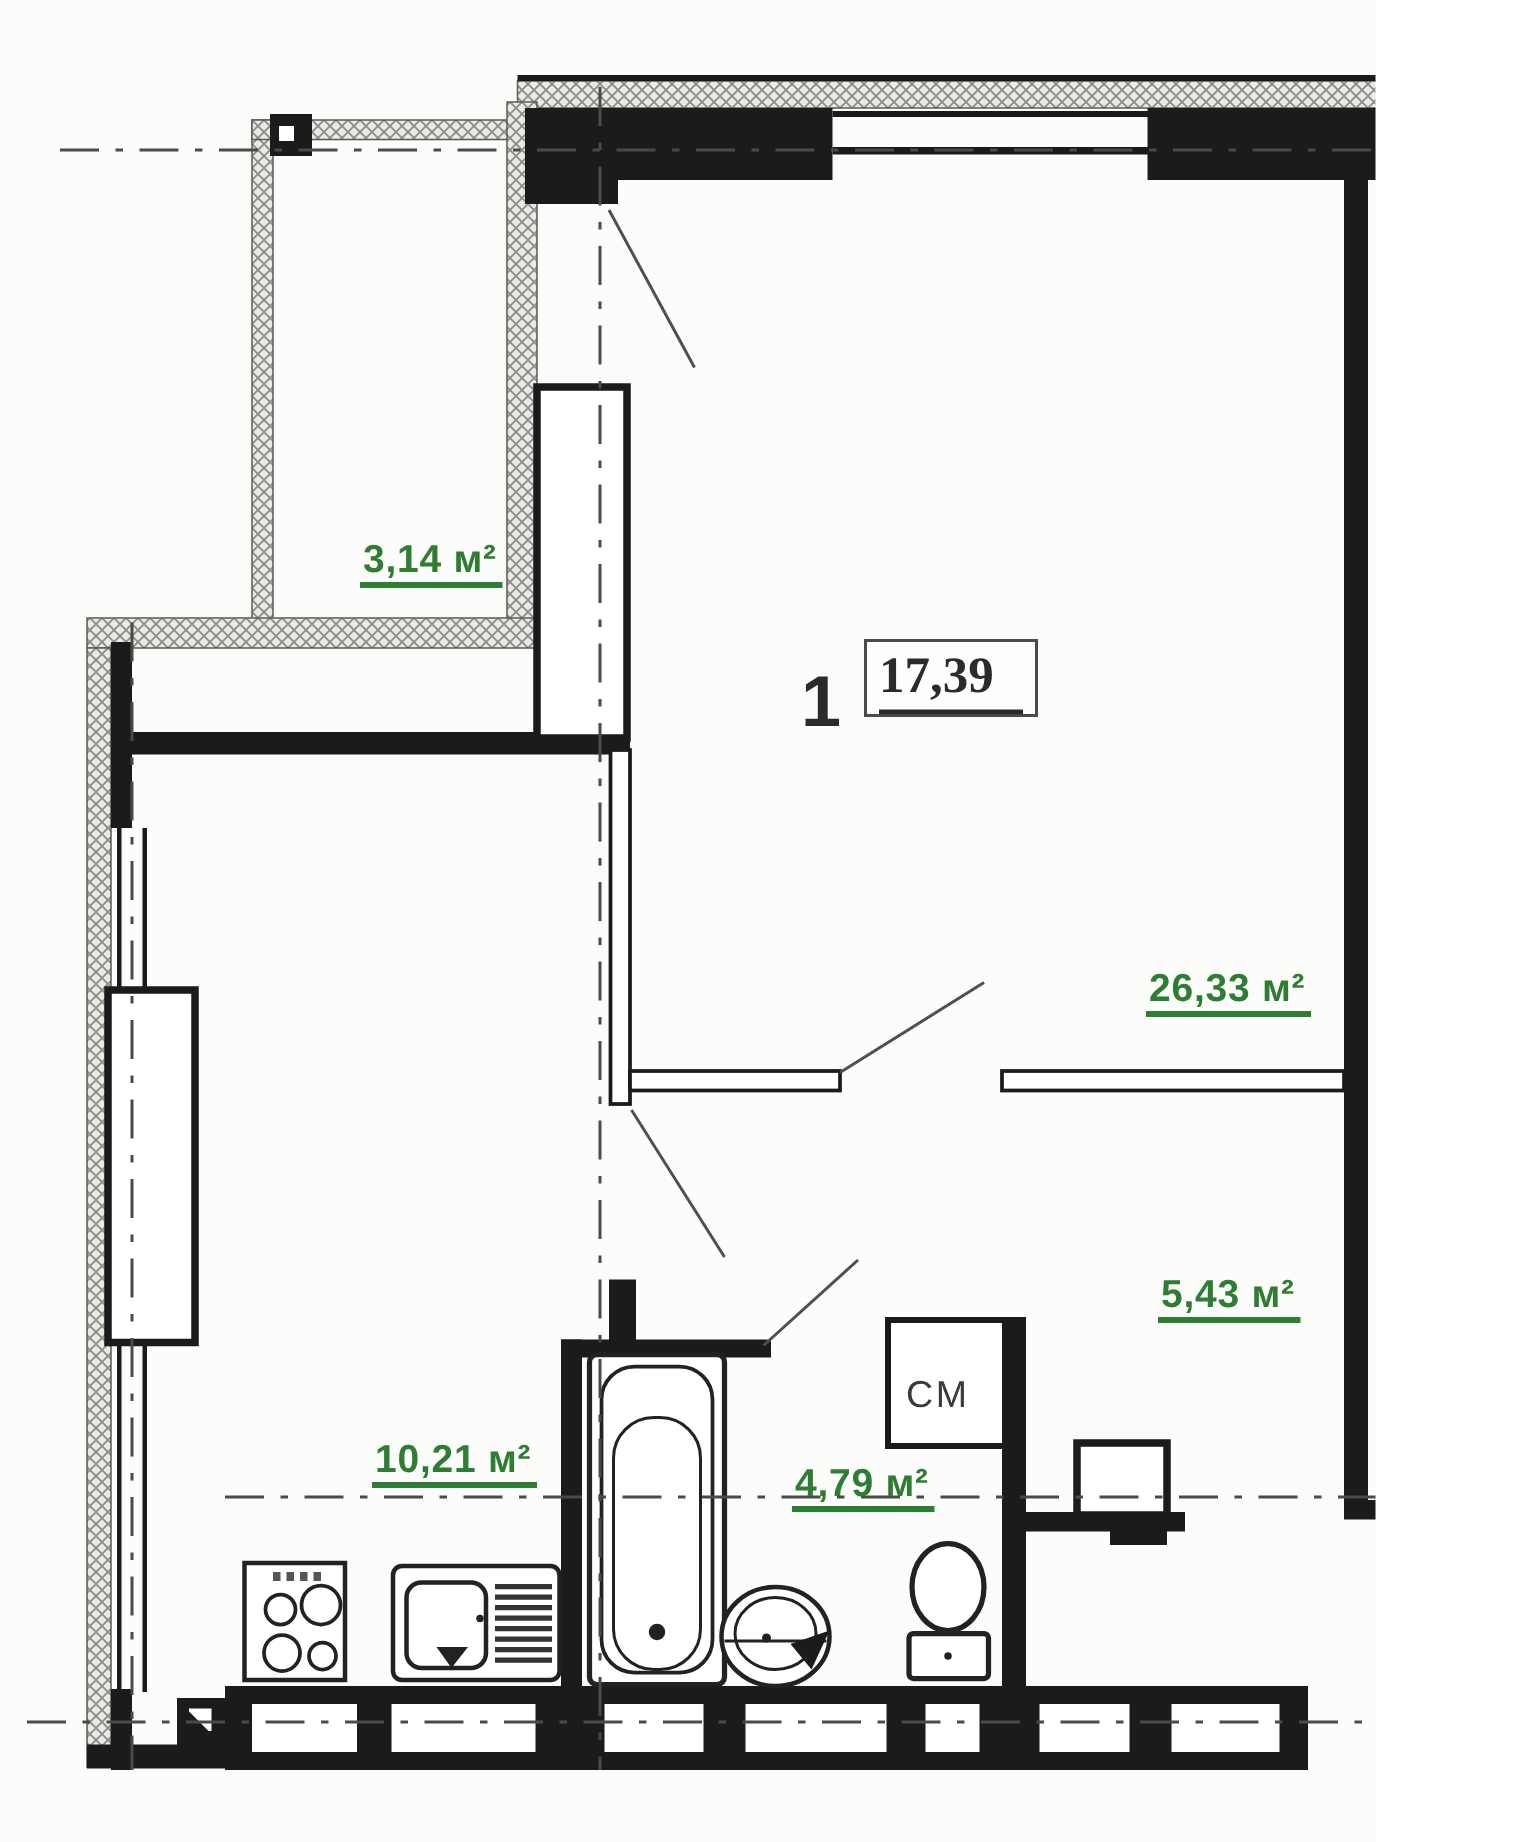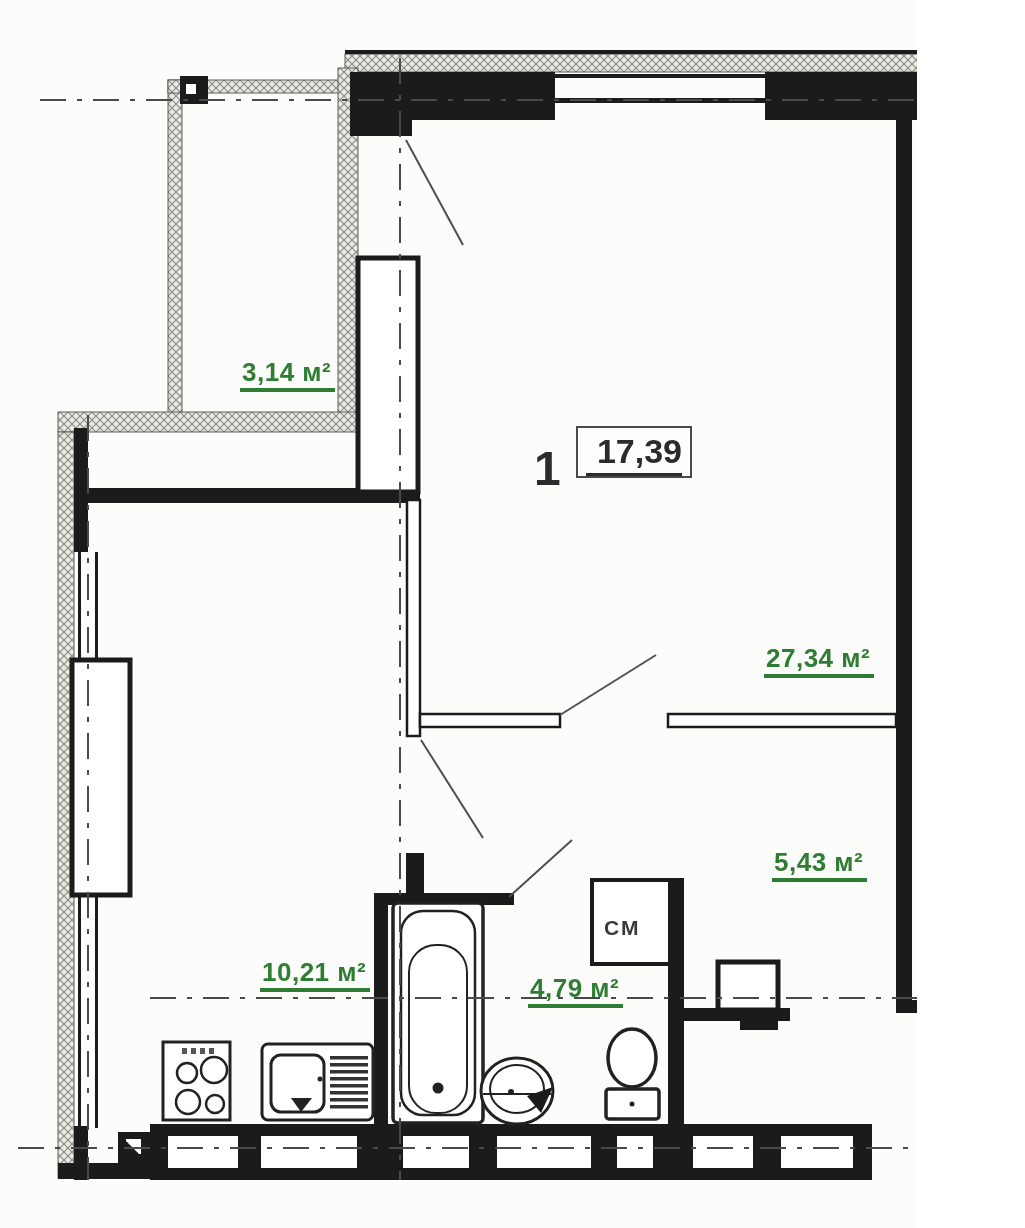--- a/index.html
+++ b/index.html
@@ -17,44 +17,44 @@
     letter-spacing:.5px;
     white-space:nowrap;
     line-height:1.1;
   }
   .area-label .u{
     border-bottom:4px solid #2e7d32;
     padding:0 4px 1px 2px;
   }
   .sm-label{
     position:absolute;left:604px;top:916px;
-    color:#3a3a3a;font-size:21px;font-weight:bold;letter-spacing:2px;
+    color:#3a3a3a;font-size:25px;font-weight:normal;letter-spacing:2px;
   }
   #apt-num{
     position:absolute;left:534px;top:441px;
     color:#2b2b2b;font-size:48px;font-weight:600;
   }
   #area-box{
     position:absolute;left:576px;top:426px;width:112px;
     border:2px solid #4a4a4a;background:rgba(255,255,255,.6);
-    text-align:right;color:#2b2b2b;
+    text-align:left;color:#2b2b2b;font-family:Liberation Serif, serif;
   }
   #area-box .top{
     font-size:34px;font-weight:600;line-height:1.25;
     border-bottom:3px solid #2b2b2b;margin:2px 8px 0 8px;
   }
   #area-box .bottom{
     font-size:34px;font-weight:600;line-height:1.3;
     padding:2px 0 4px 0;
   }
   
   #label-loggia {left:240px;top:358px;}
   #label-living {left:764px;top:644px;}
   #label-hall   {left:772px;top:848px;text-align:center;}
-  #label-kitchen{left:260px;top:958px;text-align:center;}
+  #label-kitchen{left:248px;top:958px;text-align:center;}
   #label-bath   {left:528px;top:974px;}
 </style>
 </head>
 <body>
 
 <div id="stage">
 
 <svg id="plan-svg" width="1025" height="1228" viewBox="0 0 1025 1228">
   <defs>
     <pattern id="hatch" width="8" height="8" patternUnits="userSpaceOnUse">
@@ -202,21 +202,21 @@
     <path d="M942,58 V1172"></path>
   </g>
 
   <rect x="1012" y="0" width="13" height="1228" fill="#474747"></rect>
 </svg>
 
 <div class="area-label" id="label-loggia">
   <span class="u">3,14 м²</span>
 </div>
 <div class="area-label" id="label-living">
-  <span class="u">27,34 м²</span>
+  <span class="u">26,33 м²</span>
 </div>
 <div class="area-label" id="label-hall">
   <span class="u">5,43 м²</span>
 </div>
 <div class="area-label" id="label-kitchen">
   <span class="u">10,21 м²</span>
 </div>
 <div class="area-label" id="label-bath">
   <span class="u">4,79 м²</span>
 </div>

